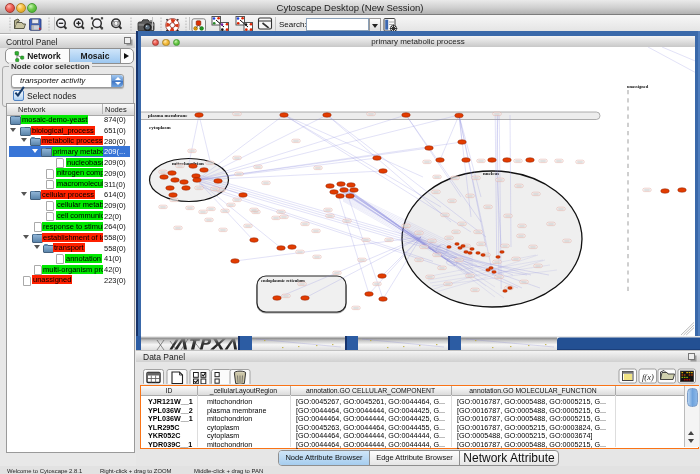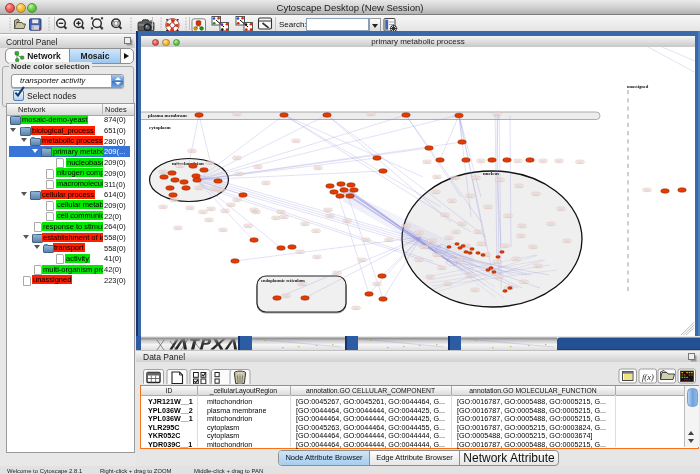--- a/index.html
+++ b/index.html
@@ -274,21 +274,21 @@
         <div class="tnode" style="color:#111;">558(0)</div>
       </div>
 <div class="trow" style="top:138.7px;">
         <div class="arrow" style="left:27px;border-top-color:#555;"></div>
         <div class="folder" style="left:36px;"></div>
         <div class="hl" style="left:46px;background:#ff2000;max-width:48px;">transport</div>
         <div class="tnode" style="color:#111;">558(0)</div>
       </div>
 <div class="trow" style="top:149.4px;">
         <div class="file" style="left:49px;"></div>
-        <div class="hl" style="left:58px;background:#00e800;max-width:36px;">activity</div>
+        <div class="hl" style="left:58px;background:#00e800;max-width:36px;">annotation</div>
         <div class="tnode" style="color:#111;">41(0)</div>
       </div>
 <div class="trow" style="top:160.1px;">
         <div class="file" style="left:27px;"></div>
         <div class="hl" style="left:35px;background:#00e800;max-width:59px;">multi-organism pro</div>
         <div class="tnode" style="color:#111;">42(0)</div>
       </div>
 <div class="trow" style="top:170.8px;">
         <div class="file" style="left:16px;"></div>
         <div class="hl" style="left:25px;background:#ff2000;max-width:69px;">unassigned</div>

